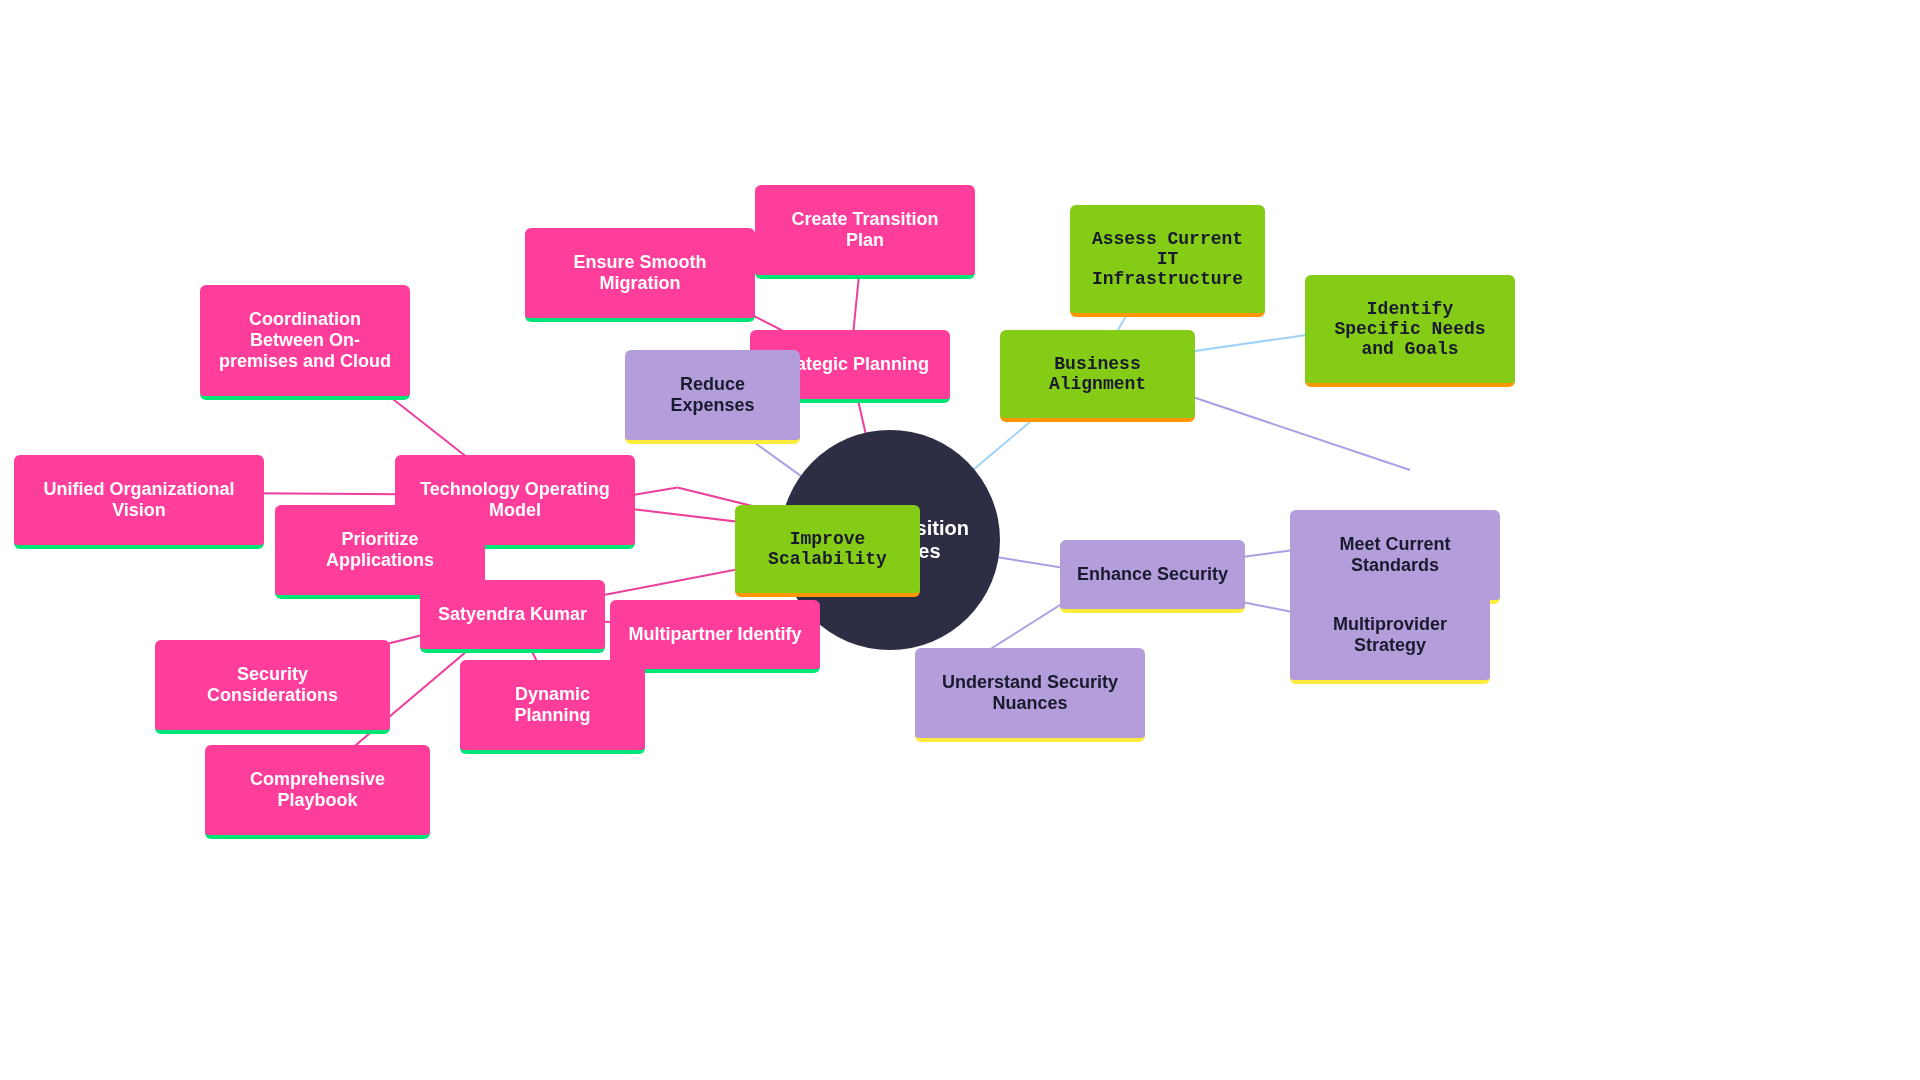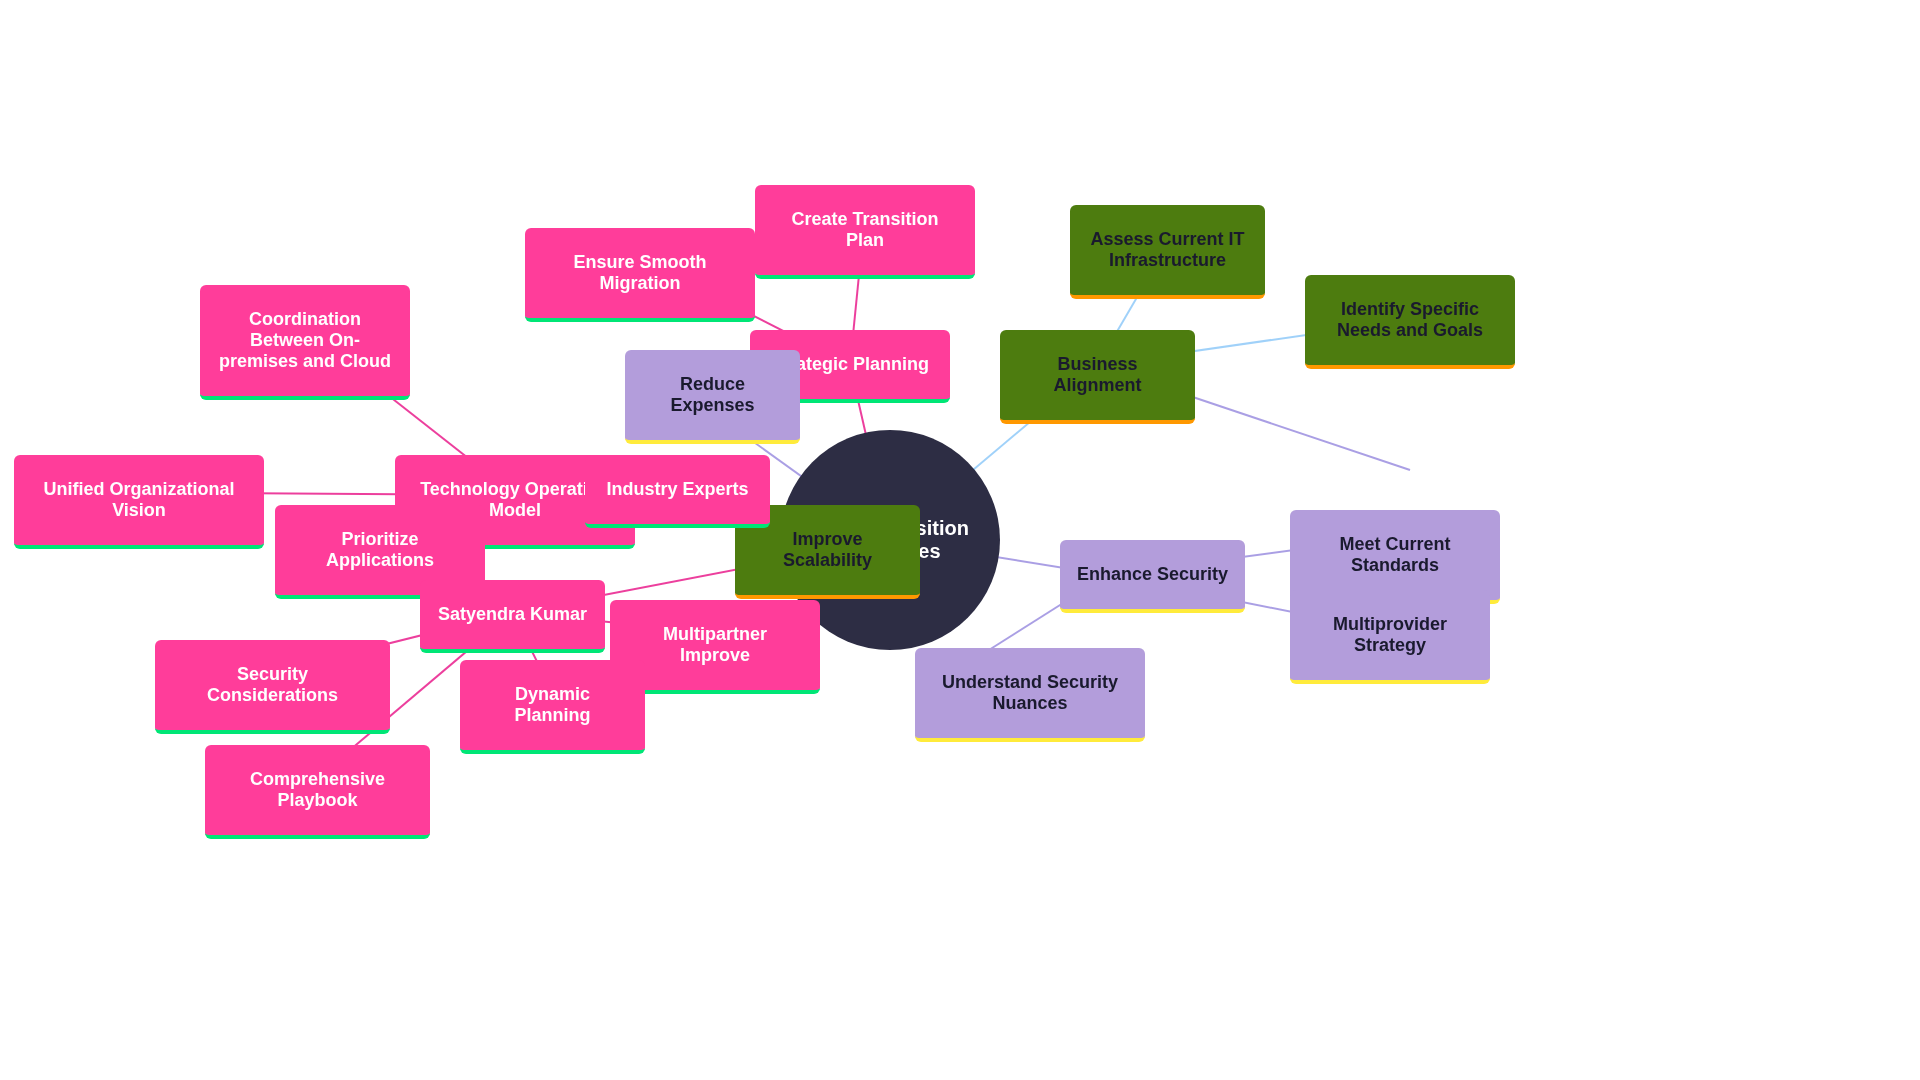--- a/index.html
+++ b/index.html
@@ -49,23 +49,24 @@
       text-align: center;
       position: absolute;
       padding: 20px;
     }
     .node-pink {
       background: #ff3d9a;
       color: #ffffff;
       border-bottom: 4px solid #00e676;
     }
     .node-blue {
-      background: #4d7c0f;
+      background: #84cc16;
       color: #1a1a2e;
       border-bottom: 4px solid #ff9800;
+      font-family: Liberation Mono, monospace;
     }
     .node-lavender {
       background: #b39ddb;
       color: #1a1a2e;
       border-bottom: 4px solid #ffeb3b;
       margin-left: 45px;
     }
   </style>
 </head>
 <body>
@@ -105,20 +106,19 @@
     <div class="node node-blue" style="left: 1305px; top: 275px; width: 210px; min-height: 90px;">Identify Specific Needs and Goals</div>
     <div class="node node-pink" style="left: 395px; top: 455px; width: 240px; min-height: 80px;">Technology Operating Model</div>
     <div class="node node-pink" style="left: 14px; top: 455px; width: 250px; min-height: 75px;">Unified Organizational Vision</div>
     <div class="node node-pink" style="left: 200px; top: 285px; width: 210px; min-height: 90px;">Coordination Between On-premises and Cloud</div>
     <div class="node node-lavender" style="left: 580px; top: 350px; width: 175px; min-height: 60px;">Reduce Expenses</div>
     <div class="node node-blue" style="left: 735px; top: 505px; width: 185px; min-height: 65px;">Improve Scalability</div>
     <div class="node node-lavender" style="left: 1015px; top: 540px; width: 185px; min-height: 70px; text-align: center;">Enhance Security</div>
     <div class="node node-lavender" style="left: 870px; top: 648px; width: 230px; min-height: 65px;">Understand Security Nuances</div>
     <div class="node node-lavender" style="left: 1245px; top: 510px; width: 210px; min-height: 65px;">Meet Current Standards</div>
     <div class="node node-lavender" style="left: 1245px; top: 590px; width: 200px; min-height: 65px;">Multiprovider Strategy</div>
-    <div class="node node-pink" style="left: 585px; top: 455px; width: 185px; min-height: 65px;">Industry Experts</div>
     <div class="node node-pink" style="left: 275px; top: 505px; width: 210px; min-height: 65px;">Prioritize Applications</div>
     <div class="node node-pink" style="left: 420px; top: 580px; width: 185px; min-height: 65px;">Satyendra Kumar</div>
     <div class="node node-pink" style="left: 155px; top: 640px; width: 235px; min-height: 65px;">Security Considerations</div>
     <div class="node node-pink" style="left: 205px; top: 745px; width: 225px; min-height: 65px;">Comprehensive Playbook</div>
-    <div class="node node-pink" style="left: 610px; top: 600px; width: 210px; min-height: 65px;">Multipartner Improve</div>
+    <div class="node node-pink" style="left: 610px; top: 600px; width: 210px; min-height: 65px;">Multipartner Identify</div>
     <div class="node node-pink" style="left: 460px; top: 660px; width: 185px; min-height: 65px;">Dynamic Planning</div>
   </div>
 
 </body></html>

